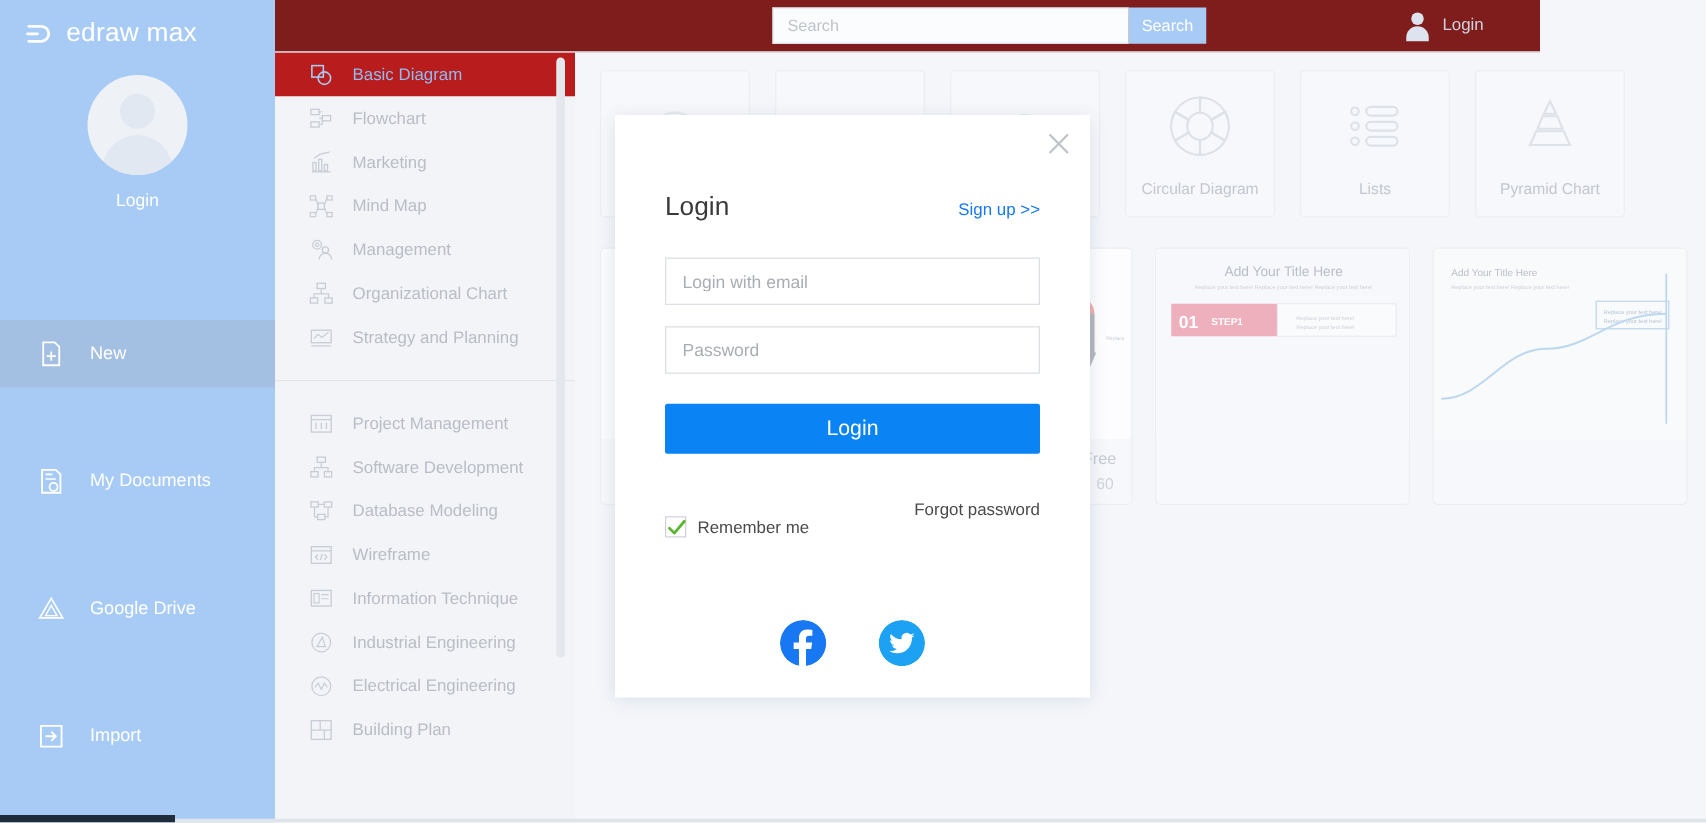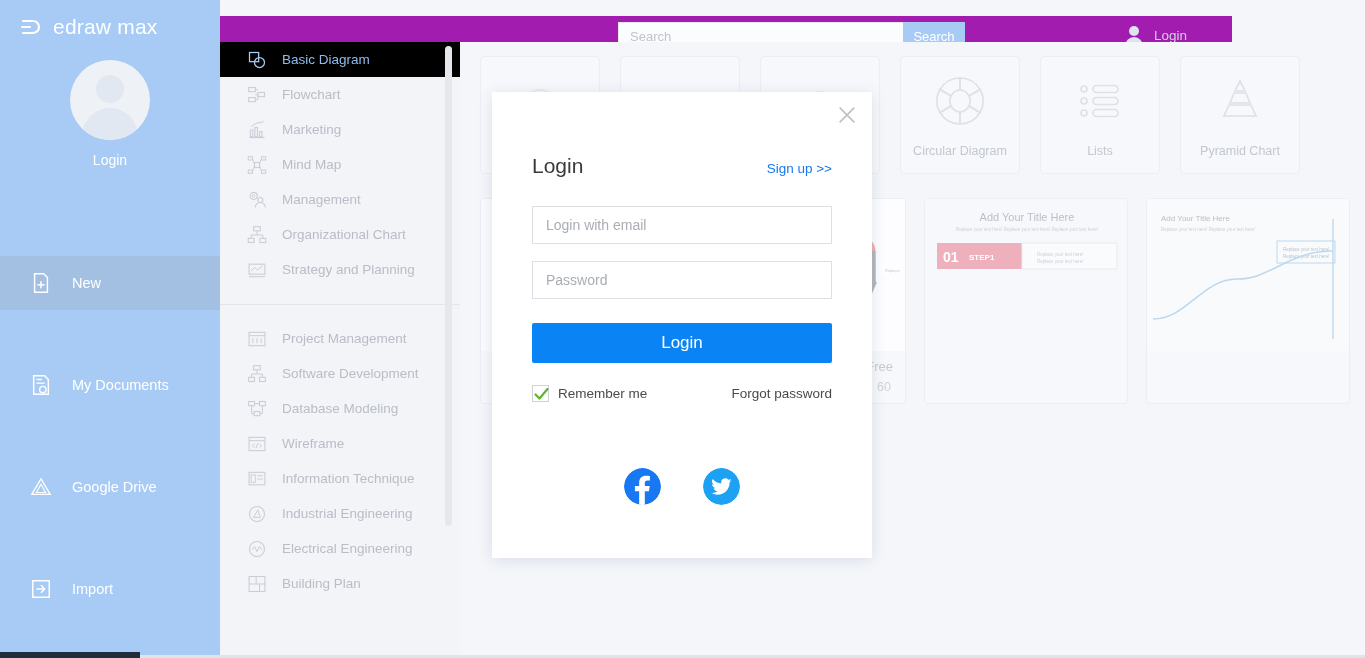--- a/index.html
+++ b/index.html
@@ -43,32 +43,32 @@
 
   
   .cats {
     position: absolute; left: 220px; top: 42px; width: 240px; height: 616px;
     background: #f2f4f8; overflow: hidden;
   }
   .cat-item {
     height: 35px; display: flex; align-items: center; gap: 15px;
     padding-left: 27px; font-size: 13.5px; color: #b9bdc6; cursor: pointer;
   }
-  .cat-item.active { background: #000000; color: #8fbcf0; }
+  .cat-item.active { background: #b91c1c; color: #8fbcf0; }
   .cat-ico { width: 20px; height: 20px; flex: none; display: block; }
   .cat-sep { height: 1px; background: #e2e6ec; margin: 17px 0 16px 0; }
   .cat-scroll {
     position: absolute; right: 8px; top: 4px; width: 7px; height: 480px;
     background: #e4e7ec; border-radius: 4px;
   }
 
   
   .header {
-    position: absolute; left: 220px; top: 16px; width: 1012px; height: 42px;
-    background: #a21caf; border-bottom: 1px solid #e6e9ee;
+    position: absolute; left: 220px; top: 0; width: 1012px; height: 42px;
+    background: #7f1d1d; border-bottom: 1px solid #e6e9ee;
     display: flex; align-items: center;
   }
   .searchwrap { position: absolute; left: 398px; top: 6px; display: flex; }
   .search-input {
     width: 285px; height: 29px; border: 1px solid #e3e6eb; border-right: none;
     background: #fbfcfd; padding: 0 11px; font-size: 13px; color: #777;
     font-family: "Liberation Sans", sans-serif; outline: none;
   }
   .search-input::placeholder { color: #bfc4cc; }
   .search-btn {
@@ -132,21 +132,21 @@
   .f2 { margin-top: 17px; }
   .login-btn {
     display: block; width: 300px; height: 40px; margin: 24px auto 0; background: #0a84f5;
     color: #fff; border: none; font-size: 17px; cursor: pointer; border-radius: 2px;
     font-family: "Liberation Sans", sans-serif;
   }
   .modal-row {
     display: flex; align-items: center; justify-content: space-between;
     width: 300px; margin: 22px auto 0;
   }
-  .remember { display: flex; align-items: center; gap: 9px; cursor: pointer; }
+  .remember { display: flex; align-items: center; gap: 9px; cursor: pointer; margin-top: 28px; }
   .chk { width: 17px; height: 17px; border: 1px solid #cfd3d9; background: #fff; position: relative; }
   .remember-label { font-size: 13.5px; color: #4a4a4a; }
   .forgot { font-size: 13.5px; color: #4a4a4a; cursor: pointer; }
   .socials { display: flex; justify-content: center; gap: 42px; margin-top: 66px; }
   .soc { width: 37px; height: 37px; border-radius: 50%; cursor: pointer; }
 
   .taskbar { position: absolute; left: 0; bottom: 0; width: 140px; height: 6px; background: #1f2d3d; z-index: 60; }
   .taskbar2 { position: absolute; left: 140px; bottom: 0; width: 1225px; height: 3px; background: #dfe3ea; z-index: 60; }
 </style>
 </head>

